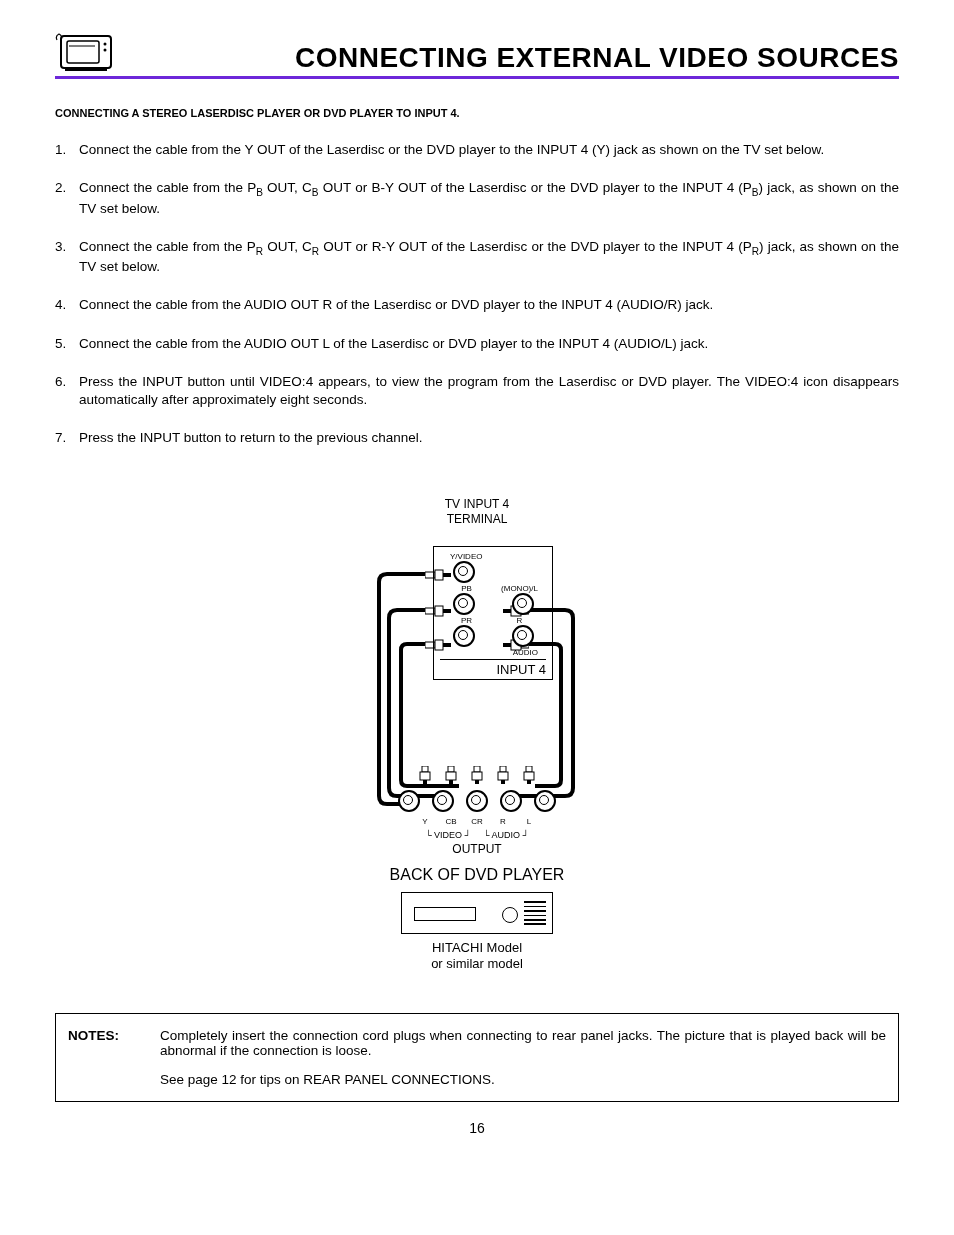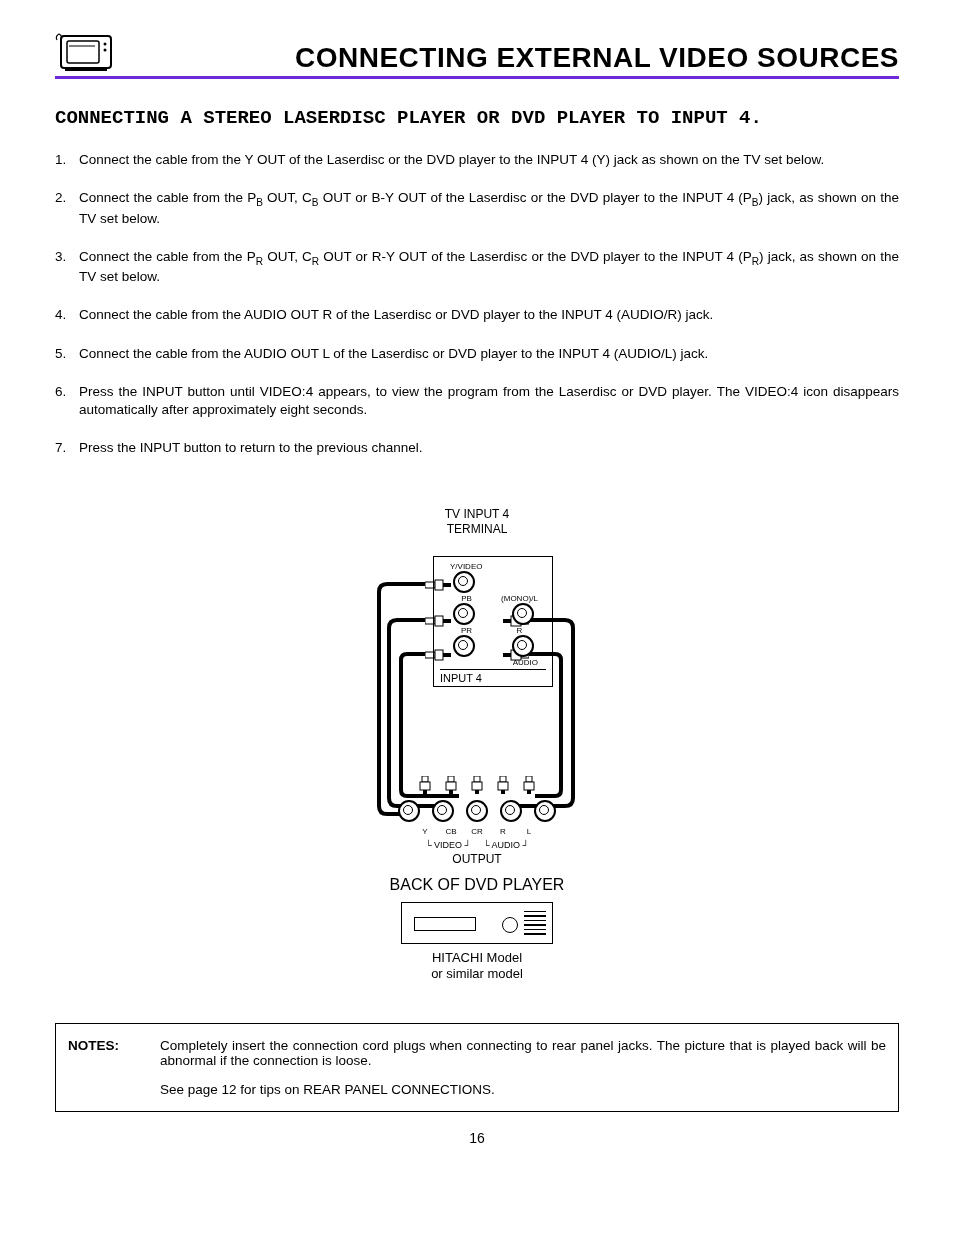--- a/index.html
+++ b/index.html
@@ -30,24 +30,23 @@
     width: 62px;
     height: 44px;
     flex: 0 0 auto;
   }
   .header-title {
     font-size: 28px;
     font-weight: bold;
     letter-spacing: 0.5px;
   }
   .subtitle {
-    font-size: 19px;
+    font-size: 11px;
     font-weight: bold;
     margin-bottom: 22px;
-    font-family: Liberation Mono, monospace;
   }
   
   ol.steps {
     list-style: none;
     padding: 0;
     margin: 0 0 50px 0;
     counter-reset: step;
   }
   ol.steps > li {
     counter-increment: step;
@@ -102,21 +101,21 @@
   }
   .jack::after {
     content: "";
     position: absolute;
     left: 3px; top: 3px;
     width: 8px; height: 8px;
     border-radius: 50%;
     border: 1.5px solid #000;
   }
   .jlabel { font-size: 8px; text-align: center; line-height: 1; }
-  .panel-footer { font-size: 11px; text-align: left; padding-top: 2px; }
+  .panel-footer { font-size: 13px; text-align: right; padding-top: 2px; }
   .plug-row {
     display: flex;
     justify-content: center;
     gap: 12px;
     margin: 38px auto 6px auto;
     width: 170px;
   }
   .plug {
     width: 14px;
     height: 18px;

